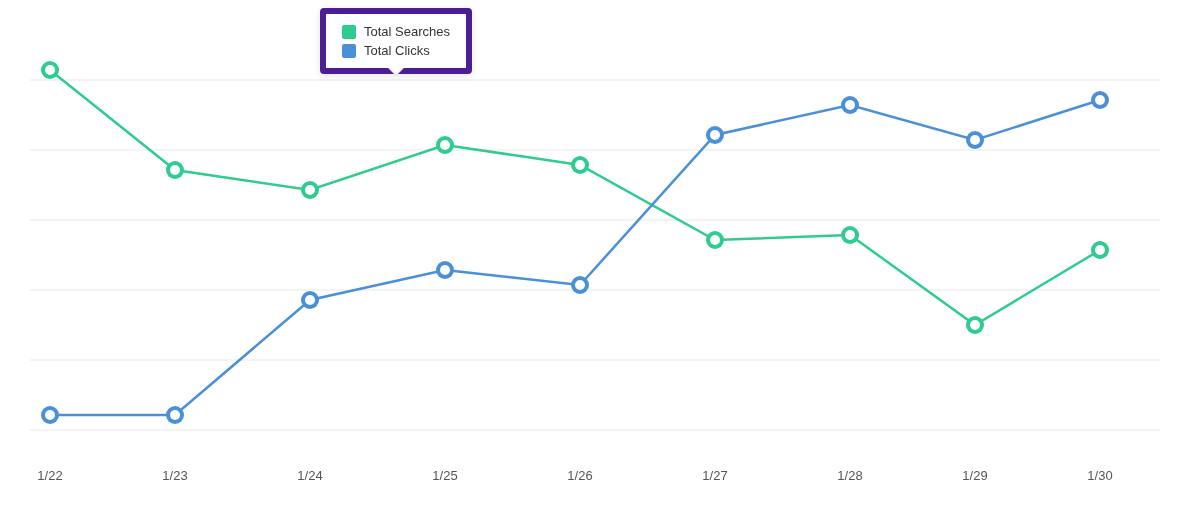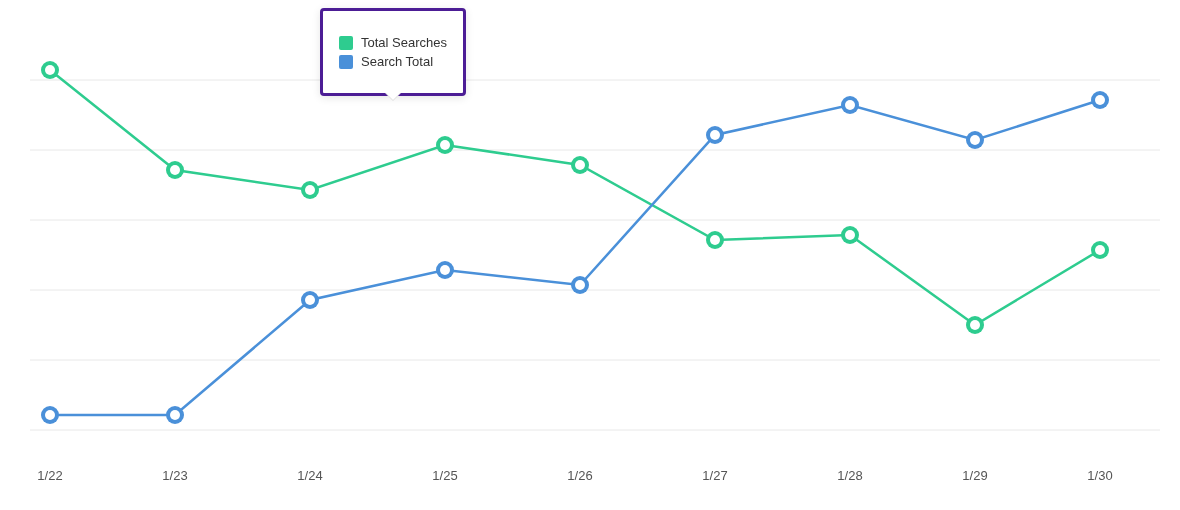--- a/index.html
+++ b/index.html
@@ -18,23 +18,23 @@
     }
     .chart-svg {
       width: 100%;
       height: 100%;
     }
     .legend-box {
       position: absolute;
       top: 8px;
       left: 320px;
       background: #fff;
-      border: 3px solid #4c1d95;
+      border: 6px solid #4c1d95;
       border-radius: 4px;
-      padding: 24px 16px;
+      padding: 10px 16px;
       box-shadow: 0 2px 8px rgba(0,0,0,0.1);
     }
     .legend-box::after {
       content: '';
       position: absolute;
       bottom: -8px;
       left: 50%;
       transform: translateX(-50%);
       border-left: 8px solid transparent;
       border-right: 8px solid transparent;
@@ -149,16 +149,16 @@
   </svg>
 
   
   <div class="legend-box">
     <div class="legend-item">
       <div class="legend-swatch" style="background:#2ecc8f;"></div>
       <span>Total Searches</span>
     </div>
     <div class="legend-item">
       <div class="legend-swatch" style="background:#4a90d9;"></div>
-      <span>Search Total</span>
+      <span>Total Clicks</span>
     </div>
   </div>
 </div>
 
 </body></html>

